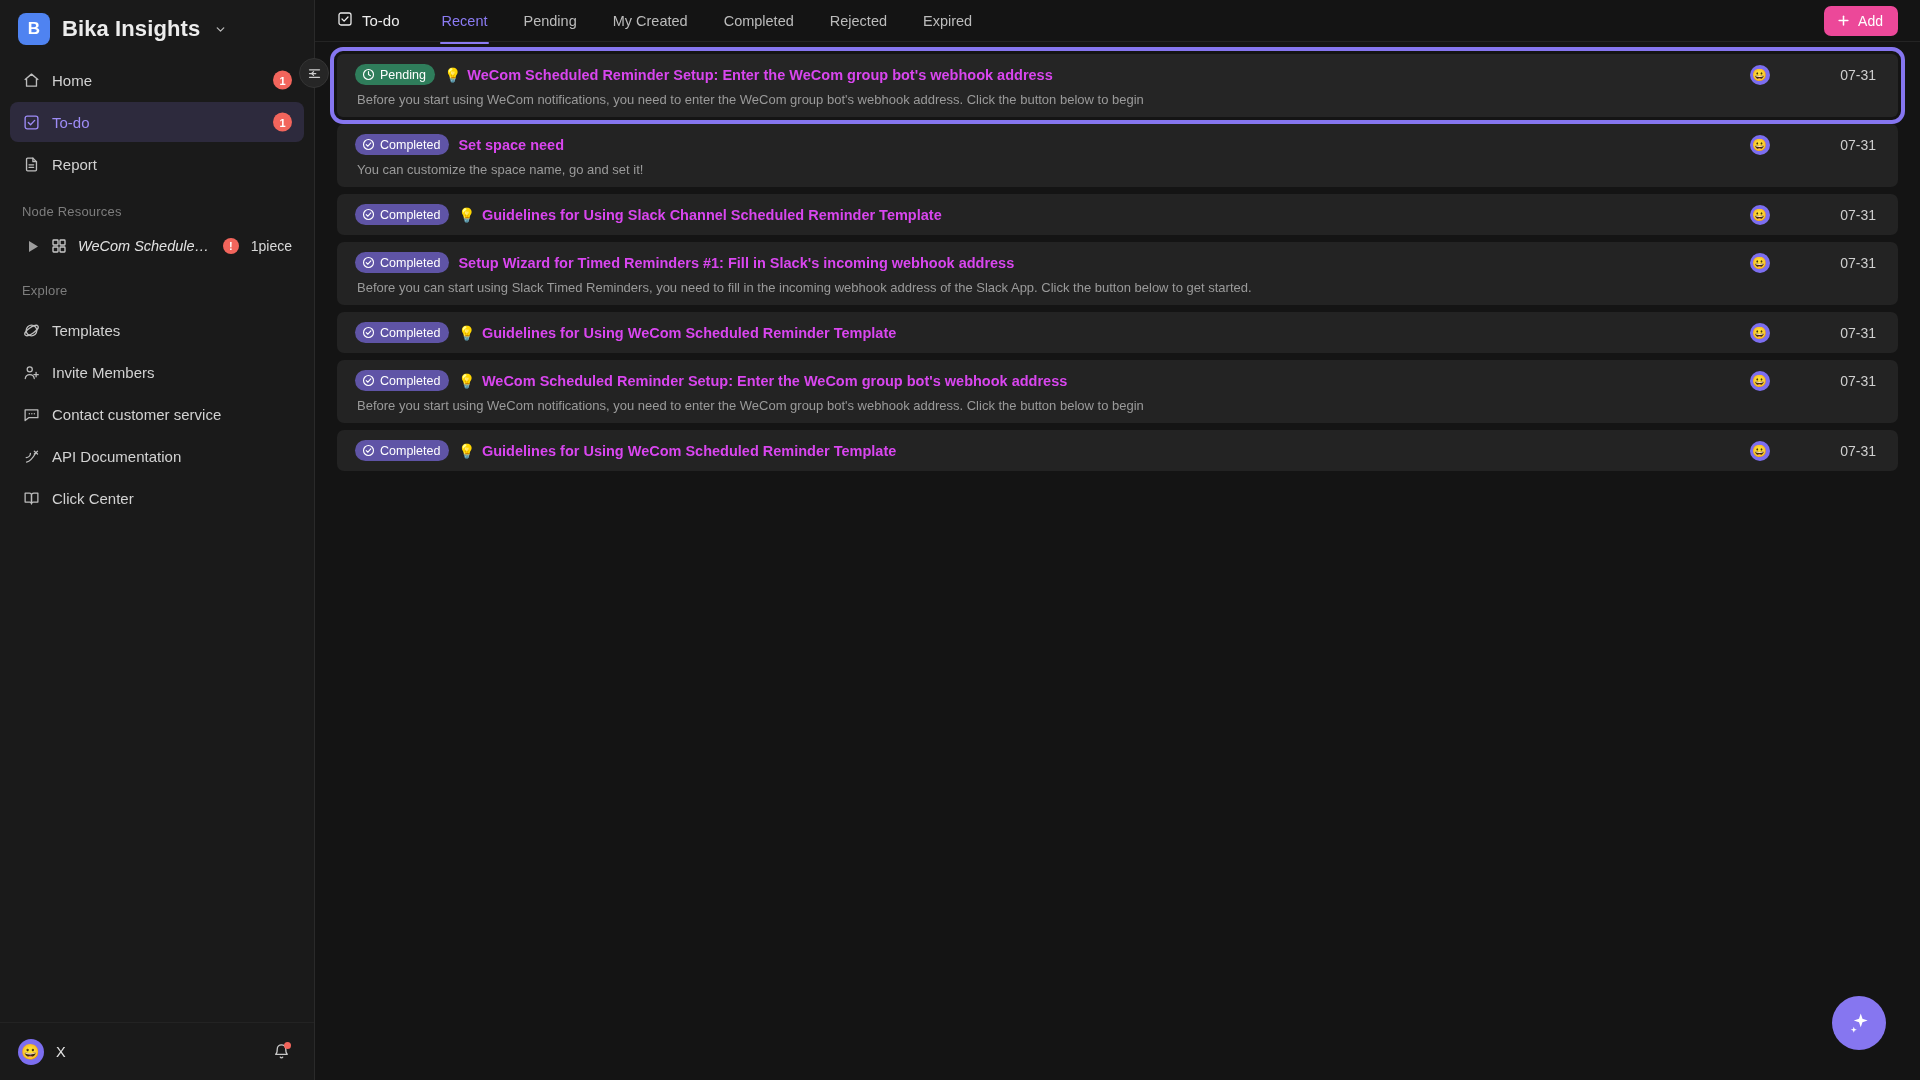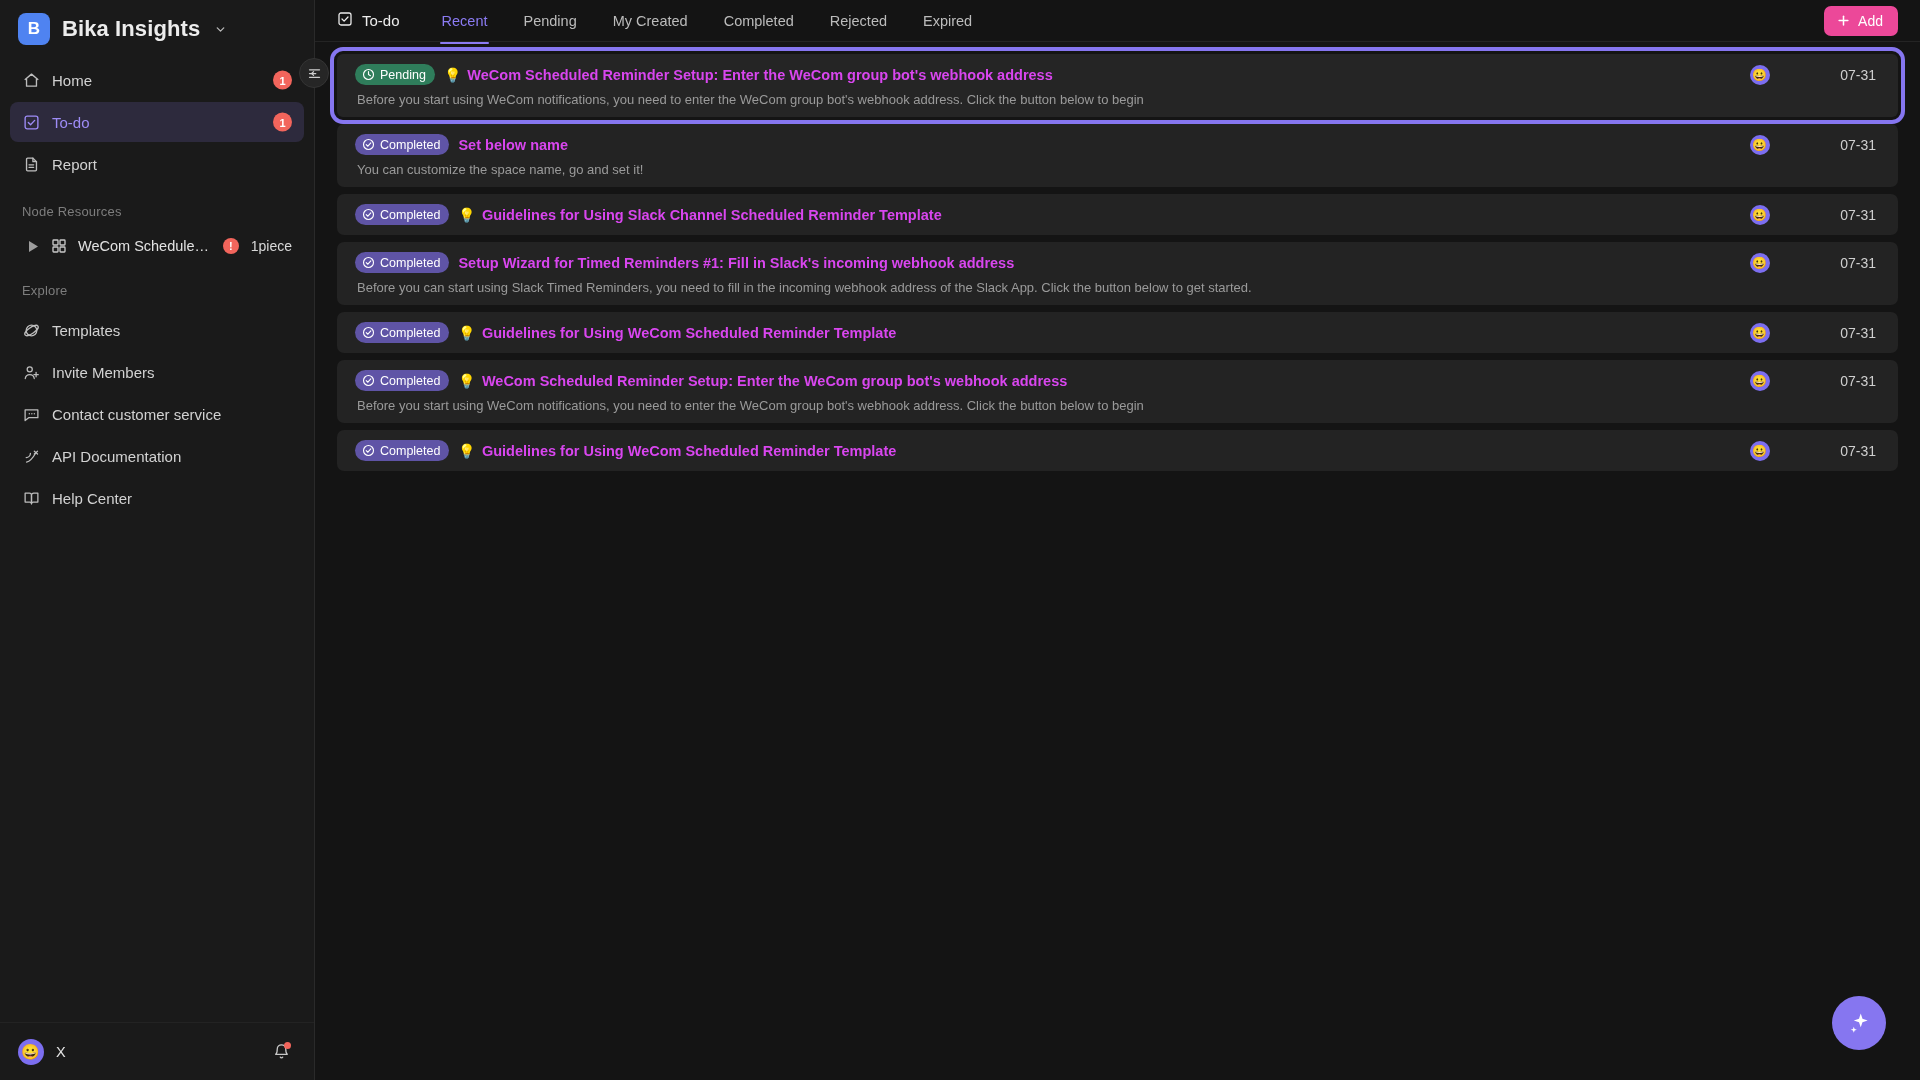--- a/index.html
+++ b/index.html
@@ -69,21 +69,21 @@
   }
 
   .node-row {
     display: flex; align-items: center; gap: 10px;
     height: 38px; padding: 0 12px 0 16px; margin: 0 10px;
     border-radius: 8px; cursor: pointer;
     color: #e2e2e2; font-size: 14.5px;
   }
   .node-caret { color: #9d9d9d; font-size: 10px; width: 14px; flex:0 0 14px; display:flex; align-items:center; justify-content:center;}
   .node-ico { color: #c9c9c9; width:18px; height:18px; flex:0 0 18px; display:flex; align-items:center; justify-content:center;}
-  .node-text { white-space: nowrap; overflow: hidden; text-overflow: ellipsis; max-width: 140px; }
+  .node-text { white-space: nowrap; overflow: hidden; text-overflow: ellipsis; max-width: 140px; font-style: italic; }
   .node-alert {
     width: 16px; height: 16px; border-radius: 50%;
     background: #f2655c; color: #fff; font-size: 11px; font-weight: 700;
     display: flex; align-items: center; justify-content: center;
     flex: 0 0 16px;
   }
   .node-count { color: #d8d8d8; font-size: 14px; margin-left: 2px; }
 
   .spacer { flex: 1 1 auto; }
 
@@ -330,21 +330,21 @@
         </span>
         <span>API Documentation</span>
       </div>
       <div class="nav-item">
         <span class="ico">
           <svg width="17" height="17" viewBox="0 0 24 24" fill="none" stroke="currentColor" stroke-width="1.8" stroke-linejoin="round">
               <path d="M3 4.5h6a3 3 0 0 1 3 3v12a2.5 2.5 0 0 0-2.5-2.5H3z"></path>
               <path d="M21 4.5h-6a3 3 0 0 0-3 3v12a2.5 2.5 0 0 1 2.5-2.5H21z"></path>
             </svg>
         </span>
-        <span>Help Center</span>
+        <span>Click Center</span>
       </div>
     </div>
 
     <div class="spacer"></div>
 
     <div class="user-bar">
       <div class="avatar">😀</div>
       <div class="user-name">X</div>
       <span class="bell-wrap">
         <svg width="17" height="17" viewBox="0 0 24 24" fill="none" stroke="currentColor" stroke-width="1.8" stroke-linecap="round" stroke-linejoin="round">
@@ -426,21 +426,21 @@
             <div class="task-titleline">
               <span class="badge completed">
                 <span style="display: flex;">
                   <svg width="13" height="13" viewBox="0 0 24 24" fill="none" stroke="currentColor" stroke-width="2.1" stroke-linecap="round" stroke-linejoin="round">
                     <circle cx="12" cy="12" r="9.2"></circle>
                     <polyline points="7.8 12.2 10.8 15.2 16.3 9"></polyline>
                   </svg>
                 </span>
                 <span>Completed</span>
               </span>
-              <span class="task-title">Set below name</span>
+              <span class="task-title">Set space need</span>
             </div>
             <div class="task-desc">You can customize the space name, go and set it!</div>
           </div>
           <div class="task-right">
             <div class="task-avatar">😀</div>
             <div class="task-date">07-31</div>
           </div>
         </div>
         <div class="task">
           <div class="task-main">

